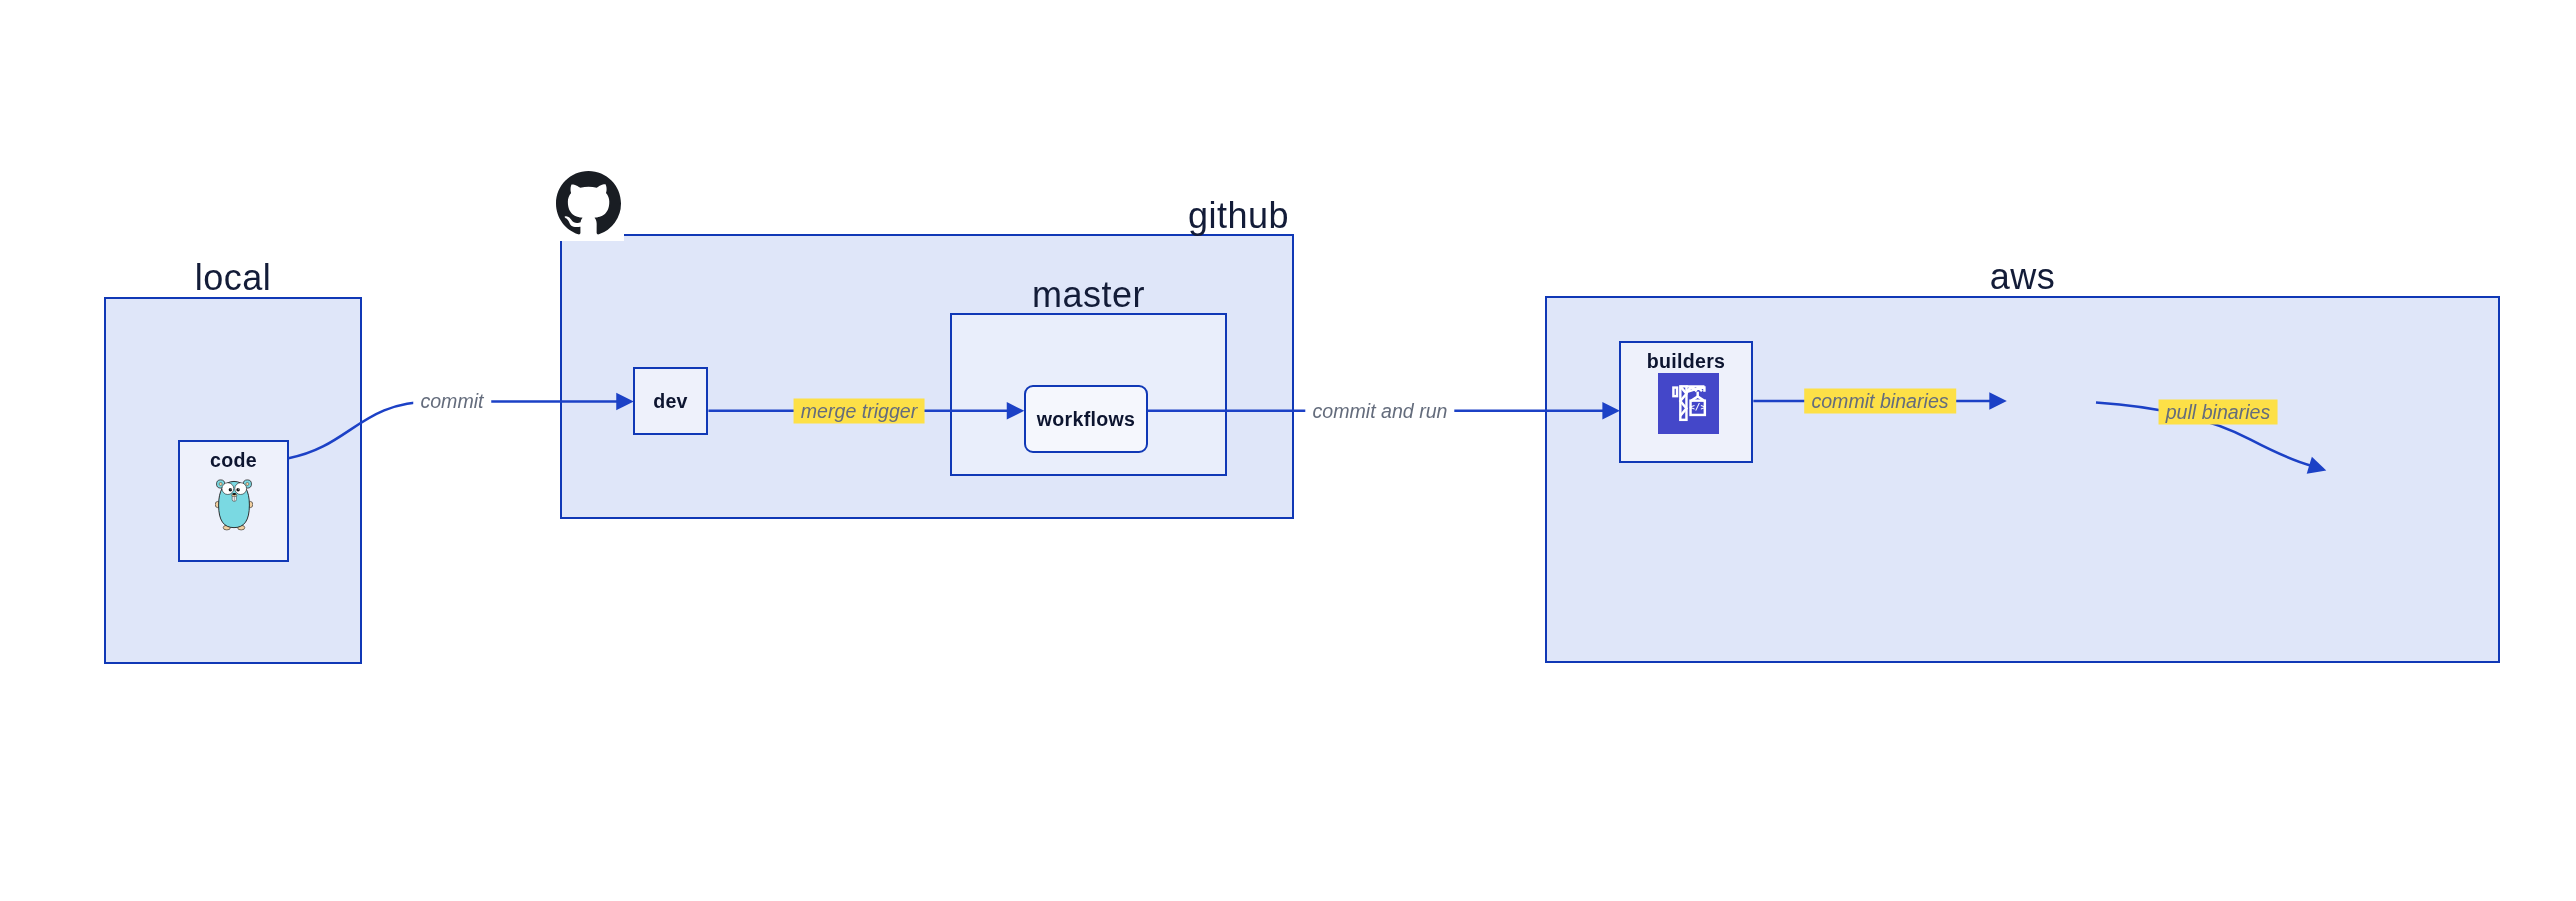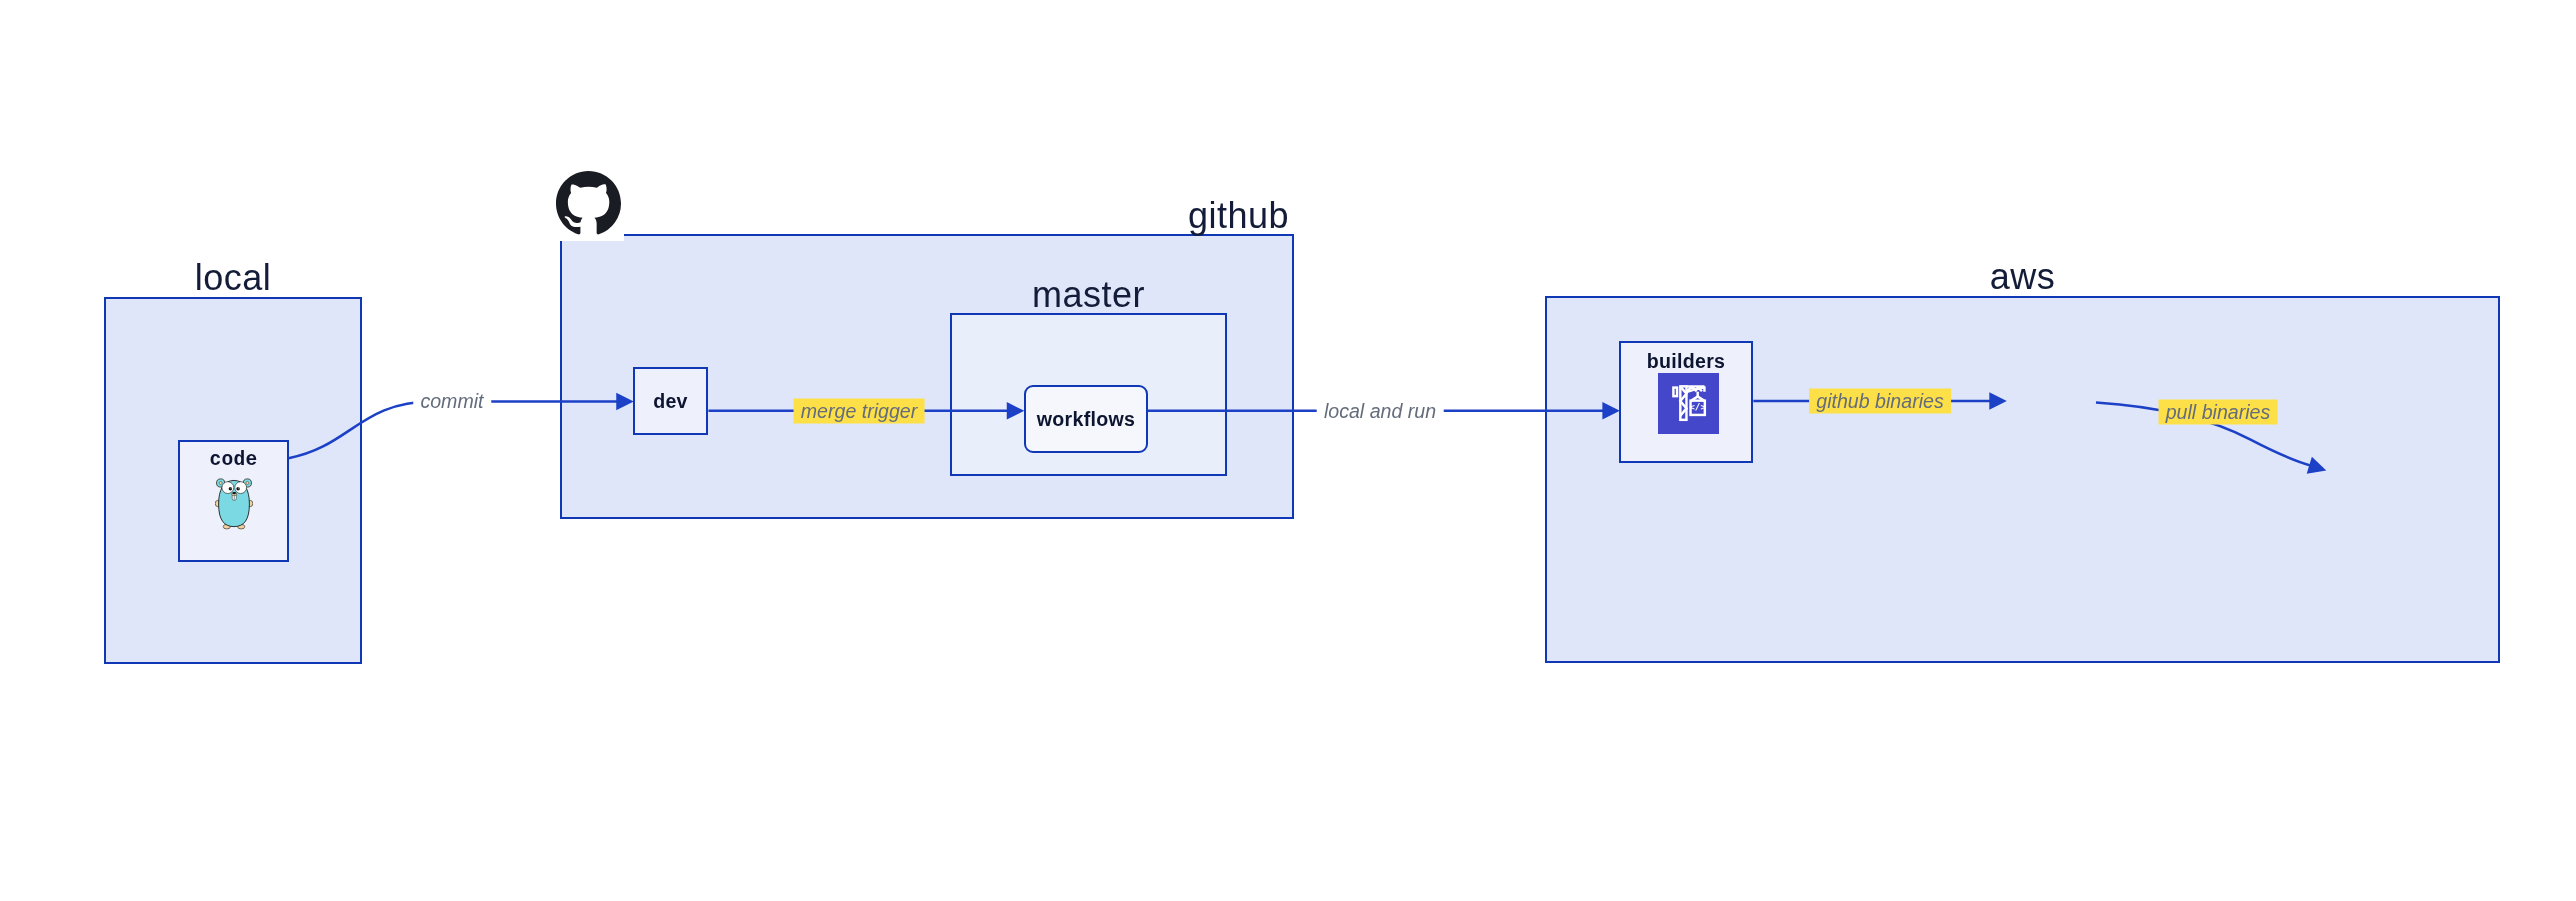--- a/index.html
+++ b/index.html
@@ -65,21 +65,21 @@
     <svg width="65" height="65" viewBox="0 0 16 16" aria-hidden="true">
       <path fill="#191d23" d="M8 0C3.58 0 0 3.58 0 8c0 3.54 2.29 6.53 5.47 7.59.4.07.55-.17.55-.38
       0-.19-.01-.82-.01-1.49-2.01.37-2.53-.49-2.69-.94-.09-.23-.48-.94-.82-1.13-.28-.15-.68-.52-.01-.53.63-.01
       1.08.58 1.23.82.72 1.21 1.87.87 2.33.66.07-.52.28-.87.51-1.07-1.78-.2-3.64-.89-3.64-3.95
       0-.87.31-1.59.82-2.15-.08-.2-.36-1.02.08-2.12 0 0 .67-.21 2.2.82.64-.18 1.32-.27 2-.27s1.36.09 2
       .27c1.53-1.04 2.2-.82 2.2-.82.44 1.1.16 1.92.08 2.12.51.56.82 1.27.82 2.15 0 3.07-1.87 3.75-3.65
       3.95.29.25.54.73.54 1.48 0 1.07-.01 1.93-.01 2.2 0 .21.15.46.55.38A8.01 8.01 0 0 0 16 8c0-4.42-3.58-8-8-8z"></path>
     </svg>
   </div>
 
-  <div class="node top-label" style="left:178px;top:440px;width:111px;height:122px;font-family:Liberation Mono, monospace;">
+  <div class="node top-label" style="left:178px;top:440px;width:111px;height:122px;">
     <span class="node-label">code</span>
     <span style="margin-top:4.1px;">
       <svg width="38" height="55" viewBox="0 0 74 106" aria-hidden="true">
         <ellipse cx="11" cy="15" rx="8" ry="8" fill="#7ad9e2" stroke="#222" stroke-width="1.5"></ellipse>
         <ellipse cx="63" cy="15" rx="8" ry="8" fill="#7ad9e2" stroke="#222" stroke-width="1.5"></ellipse>
         <ellipse cx="11" cy="15" rx="3" ry="3" fill="#f2d0a0" stroke="#222" stroke-width="0.8"></ellipse>
         <ellipse cx="63" cy="15" rx="3" ry="3" fill="#f2d0a0" stroke="#222" stroke-width="0.8"></ellipse>
         <ellipse cx="5" cy="55" rx="4.5" ry="6" fill="#f2d0a0" stroke="#222" stroke-width="1.2"></ellipse>
         <ellipse cx="69" cy="55" rx="4.5" ry="6" fill="#f2d0a0" stroke="#222" stroke-width="1.2"></ellipse>
         <ellipse cx="23" cy="100" rx="7" ry="4.5" fill="#f2d0a0" stroke="#222" stroke-width="1.2"></ellipse>
@@ -139,19 +139,19 @@
 
     <path class="edge-path" d="M 3403 778 L 3863 778"></path>
     <polygon class="edge-head" points="3895,778 3861,761 3861,795"></polygon>
 
     <path class="edge-path" d="M 4068 781 C 4190 789 4290 812 4368 853 C 4418 879 4448 893 4484 903"></path>
     <polygon class="edge-head" points="4515,913 4487,886 4477,919"></polygon>
   </svg>
 
   <span class="edge-label on-white" style="left:452px;top:401px;">commit</span>
   <span class="edge-label on-lavender" style="left:859px;top:411px;">merge trigger</span>
-  <span class="edge-label on-white" style="left:1380px;top:411px;">local and run</span>
-  <span class="edge-label on-lavender" style="left:1880px;top:401px;">github binaries</span>
+  <span class="edge-label on-white" style="left:1380px;top:411px;">commit and run</span>
+  <span class="edge-label on-lavender" style="left:1880px;top:401px;">commit binaries</span>
   <span class="edge-label on-lavender" style="left:2218px;top:412px;">pull binaries</span>
 
 
 </div>
 
 
 </body></html>

